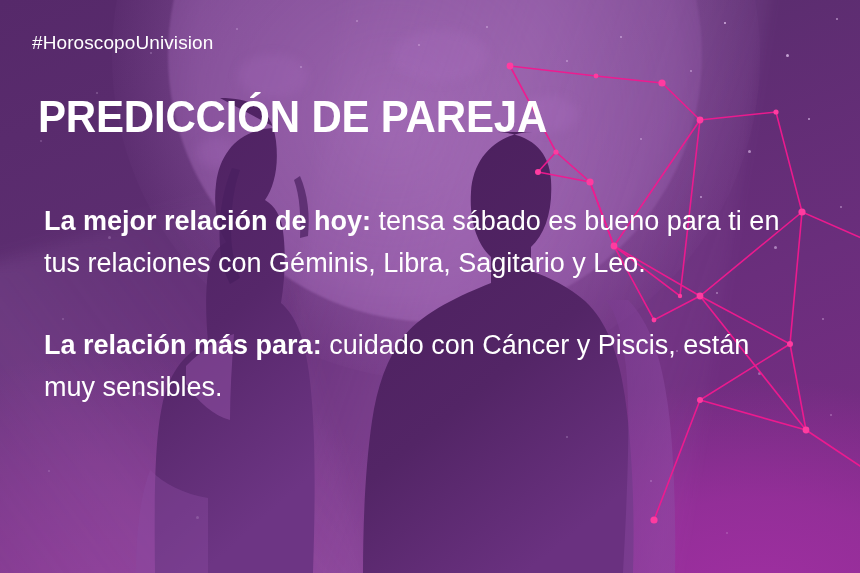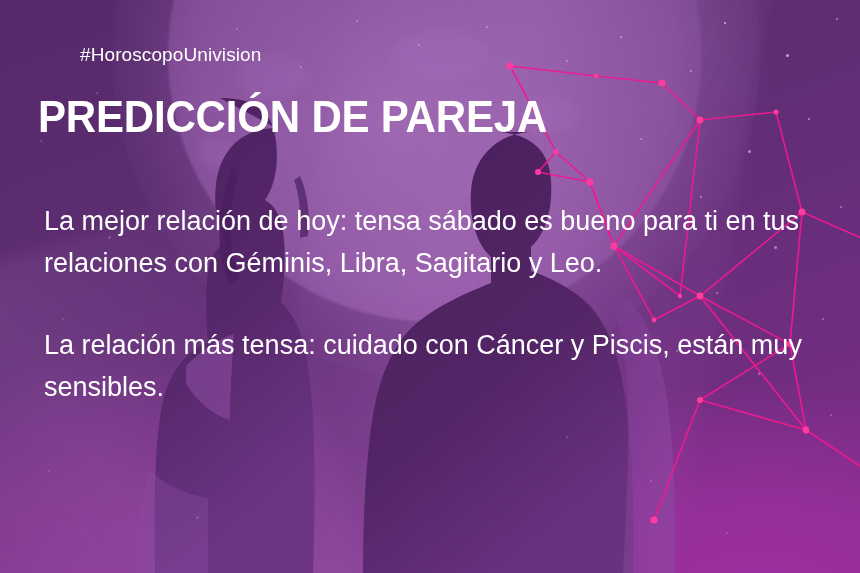--- a/index.html
+++ b/index.html
@@ -83,26 +83,25 @@
     background: #e6c8f2;
   }
 
   
   #constellation { position: absolute; inset: 0; }
 
   
   #hashtag {
     position: absolute;
     left: 32px;
-    top: 44px;
+    top: 32px;
     font-size: 19px;
     letter-spacing: 0.1px;
     color: #ffffff;
     font-weight: 400;
-    margin-left: 48px;
   }
   #title {
     position: absolute;
     left: 38px;
     top: 92px;
     font-size: 44px;
     line-height: 50px;
     font-weight: 700;
     color: #ffffff;
     letter-spacing: -0.2px;
@@ -115,21 +114,21 @@
     left: 44px;
     top: 200px;
     width: 760px;
     color: #ffffff;
     font-size: 27px;
     line-height: 42px;
     font-weight: 400;
   }
   #body p { margin: 0; }
   #body p.gap { margin-top: 40px; }
-  #body b { font-weight: 400; }
+  #body b { font-weight: 700; }
 </style>
 </head>
 <body>
 
 <div id="card">
 
   <div class="layer" id="bg-base"></div>
   <div id="moon-glow"></div>
   <div id="moon"></div>
   <div class="crater" style="left:238px;top:54px;width:70px;height:44px;"></div>
@@ -286,16 +285,16 @@
       <circle cx="654" cy="520" r="3.6"></circle>
     </g>
   </svg>
 
   <div id="hashtag">#HoroscopoUnivision</div>
 
   <div id="title">PREDICCIÓN DE PAREJA</div>
 
   <div id="body">
     <p><b>La mejor relación de hoy:</b><span> tensa sábado es bueno para ti en tus relaciones con Géminis, Libra, Sagitario y Leo.</span></p>
-    <p class="gap"><b>La relación más tensa:</b><span> cuidado con Cáncer y Piscis, están muy sensibles.</span></p>
+    <p class="gap"><b>La relación más para:</b><span> cuidado con Cáncer y Piscis, están muy sensibles.</span></p>
   </div>
 
 </div>
 
 </body></html>

